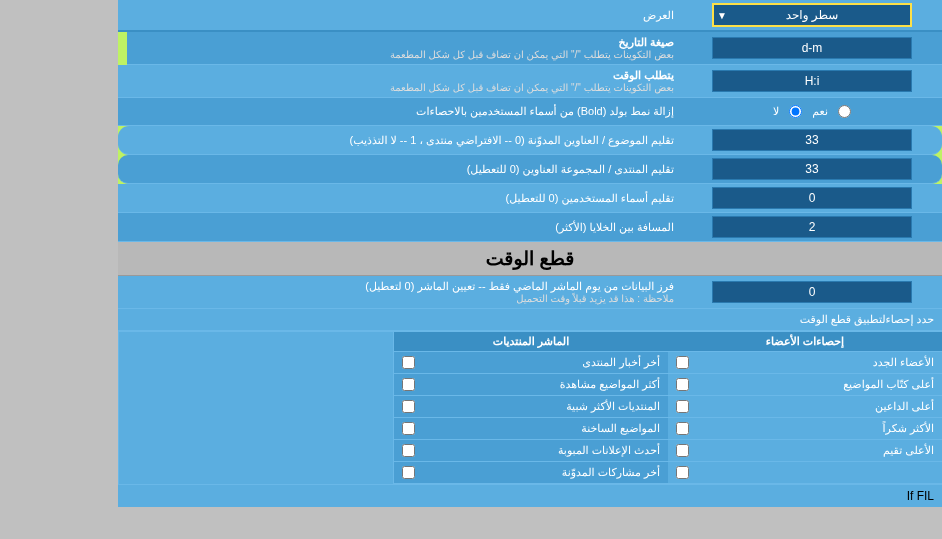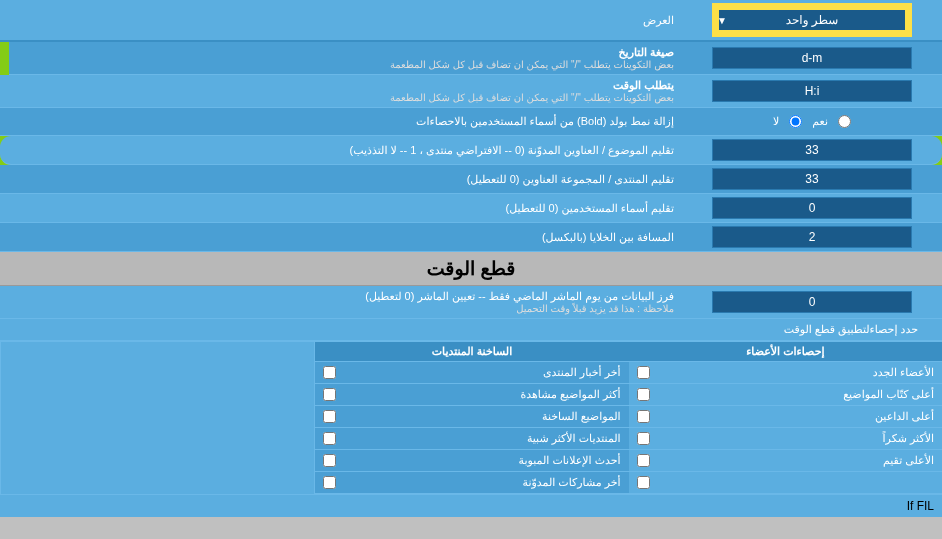--- a/index.html
+++ b/index.html
@@ -5,22 +5,22 @@
     * { margin: 0; padding: 0; box-sizing: border-box; }
     body {
       width: 942px;
       font-family: Arial, Tahoma, sans-serif;
       font-size: 12px;
       direction: rtl;
       background: #c0c0c0;
     }
 
     .main-container {
-      width: 942px;
-      background: #84cc16;
+      width: 824px;
+      background: #bef264;
     }
 
     
     .row {
       display: flex;
       flex-direction: row-reverse;
       align-items: center;
       border-bottom: 1px solid #6ab8e8;
       min-height: 28px;
     }
@@ -56,21 +56,21 @@
       padding: 3px 8px;
       width: 200px;
       text-align: center;
       font-size: 12px;
       direction: ltr;
     }
 
     .dropdown-input {
       background: #1a5a8a;
       color: #fff;
-      border: 7px solid #fde047;
+      border: 2px solid #fde047;
       padding: 3px 8px;
       width: 200px;
       text-align: center;
       font-size: 12px;
       direction: ltr;
       appearance: none;
       -webkit-appearance: none;
     }
 
     .dropdown-wrapper {
@@ -152,21 +152,21 @@
 
     .gray-section-header span {
       font-weight: bold;
       font-size: 19px;
       color: #000;
     }
 
     .bottom-stats-label {
       background: #5baee0;
       text-align: right;
-      padding: 4px 24px;
+      padding: 4px 8px;
       color: #fff;
       font-size: 11px;
       border-bottom: 1px solid #6ab8e8;
     }
   </style>
 </head>
 <body>
 
 <div class="main-container">
 
@@ -216,36 +216,36 @@
     </div>
   </div>
 
   <div class="row row-light" style="background:#5baee0;border-radius:11px;">
     <div class="label-cell">تقليم الموضوع / العناوين المدوّنة (0 -- الافتراضي منتدى ، 1 -- لا التذذيب)</div>
     <div class="input-cell">
       <input type="text" class="text-input" value="33" style="">
     </div>
   </div>
 
-  <div class="row row-dark" style="background:#4a9fd4;">
+  <div class="row row-dark" style="background:#4a9fd4;border-radius:10px;">
     <div class="label-cell">تقليم المنتدى / المجموعة العناوين (0 للتعطيل)</div>
     <div class="input-cell">
       <input type="text" class="text-input" value="33" style="">
     </div>
   </div>
 
   <div class="row row-light" style="background:#5baee0;">
     <div class="label-cell">تقليم أسماء المستخدمين (0 للتعطيل)</div>
     <div class="input-cell">
       <input type="text" class="text-input" value="0" style="">
     </div>
   </div>
 
   <div class="row row-dark" style="background:#4a9fd4;">
-    <div class="label-cell">المسافة بين الخلايا (بالبكسل)</div>
+    <div class="label-cell">المسافة بين الخلايا (الأكثر)</div>
     <div class="input-cell">
       <input type="text" class="text-input" value="2" style="">
     </div>
   </div>
 
   <div class="gray-section-header">
     <span>قطع الوقت</span>
   </div>
 
   <div class="row row-light" style="background:#5baee0; min-height:32px;">
@@ -262,36 +262,36 @@
     <span>حدد إحصاءلتطبيق قطع الوقت</span>
   </div>
 
   <div style="display:flex; flex-direction:row-reverse; border-top:1px solid #6ab8e8;">
 
     <div style="flex:1; background:#5baee0; border-left:1px solid #6ab8e8;">
       
     </div>
 
     <div style="flex:1; background:#4a9fd4; border-left:1px solid #6ab8e8;">
-      <div class="stats-col-header">الساخنة المنتديات</div>
+      <div class="stats-col-header">الماشر المنتديات</div>
       <div class="checkbox-item">
         <input type="checkbox" style="">
         <label>أخر أخبار المنتدى</label>
       </div>
       <div class="checkbox-item">
         <input type="checkbox" style="">
         <label>أكثر المواضيع مشاهدة</label>
       </div>
       <div class="checkbox-item">
         <input type="checkbox" style="">
+        <label>المنتديات الأكثر شبية</label>
+      </div>
+      <div class="checkbox-item">
+        <input type="checkbox" style="">
         <label>المواضيع الساخنة</label>
-      </div>
-      <div class="checkbox-item">
-        <input type="checkbox" style="">
-        <label>المنتديات الأكثر شبية</label>
       </div>
       <div class="checkbox-item">
         <input type="checkbox" style="">
         <label>أحدث الإعلانات المبوبة</label>
       </div>
       <div class="checkbox-item">
         <input type="checkbox" style="">
         <label>أخر مشاركات المدوّنة</label>
       </div>
     </div>

